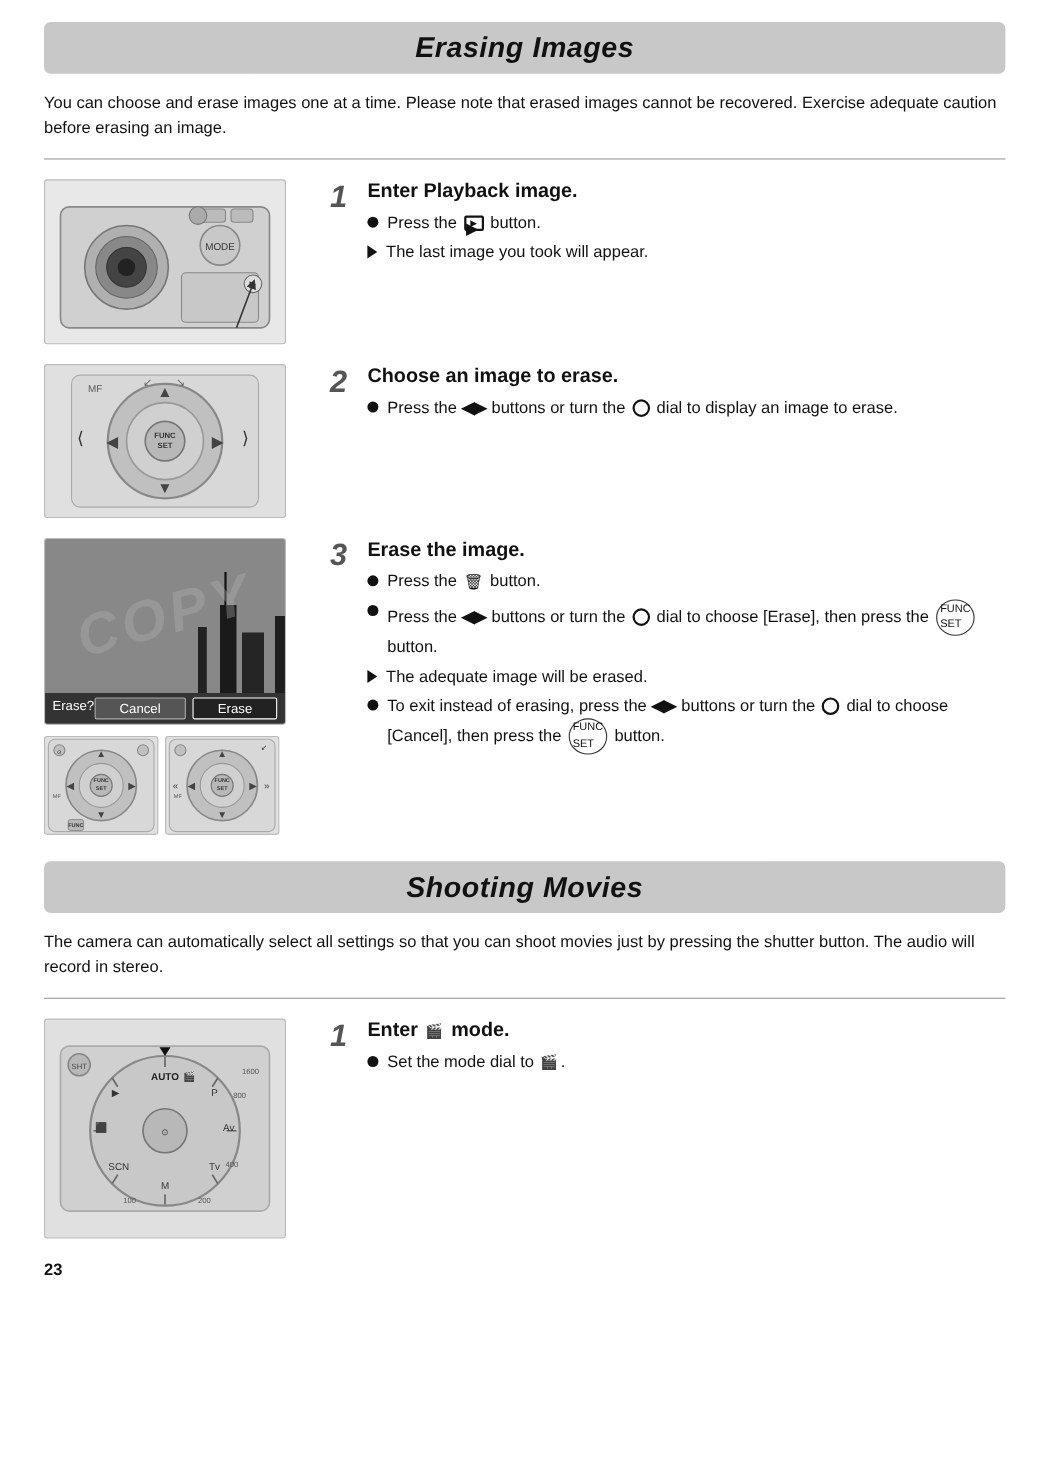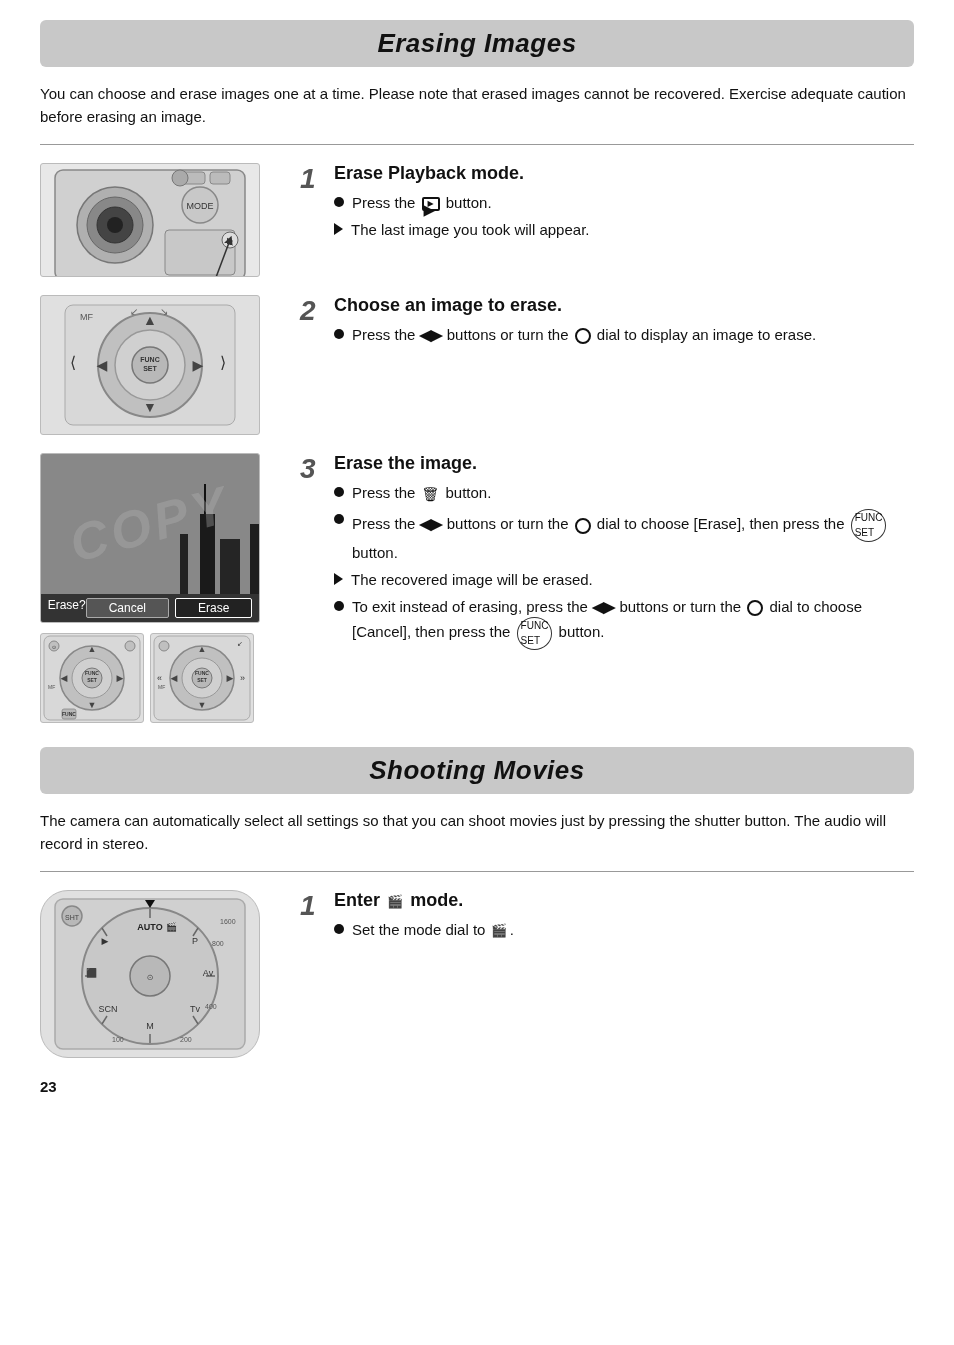--- a/index.html
+++ b/index.html
@@ -56,21 +56,21 @@
 
     .step-image-col {
       width: 240px;
       min-width: 240px;
       margin-right: 20px;
       position: relative;
     }
 
     .step-image {
       width: 220px;
-      height: 114px;
+      height: 150px;
       background: #ddd;
       border: 1px solid #bbb;
       border-radius: 3px;
       overflow: hidden;
       position: relative;
       display: flex;
       align-items: center;
       justify-content: center;
     }
 
@@ -329,21 +329,21 @@
               <marker id="arr" markerWidth="6" markerHeight="6" refX="3" refY="3" orient="auto">
                 <path d="M0,0 L0,6 L6,3 z" fill="#333"></path>
               </marker>
             </defs>
           </svg>
         </div>
       </div>
       <div class="step-content-row">
         <span class="step-number">1</span>
         <div class="step-content">
-          <div class="step-title">Erase Playback mode.</div>
+          <div class="step-title">Enter Playback image.</div>
           <ul class="bullet-list">
             <li>
               <span class="bullet-circle"></span>
               <span>Press the <span class="icon-playback">▶</span> button.</span>
             </li>
             <li>
               <span class="bullet-arrow"></span>
               <span>The last image you took will appear.</span>
             </li>
           </ul>
@@ -477,21 +477,21 @@
             <li>
               <span class="bullet-circle"></span>
               <span>Press the <span class="icon-trash">🗑</span> button.</span>
             </li>
             <li>
               <span class="bullet-circle"></span>
               <span>Press the <strong>◀▶</strong> buttons or turn the <span class="icon-dial"></span> dial to choose [Erase], then press the <span class="icon-func">FUNC<br>SET</span> button.</span>
             </li>
             <li>
               <span class="bullet-arrow"></span>
-              <span>The recovered image will be erased.</span>
+              <span>The adequate image will be erased.</span>
             </li>
             <li>
               <span class="bullet-circle"></span>
               <span>To exit instead of erasing, press the <strong>◀▶</strong> buttons or turn the <span class="icon-dial"></span> dial to choose [Cancel], then press the <span class="icon-func">FUNC<br>SET</span> button.</span>
             </li>
           </ul>
         </div>
       </div>
     </div>
 
@@ -502,21 +502,21 @@
   <div class="section-header">
     <h2>Shooting Movies</h2>
   </div>
 
   <p class="intro-text">The camera can automatically select all settings so that you can shoot movies just by pressing the shutter button. The audio will record in stereo.</p>
 
   <hr class="divider">
 
   <div class="step-row">
     <div class="step-image-col">
-      <div class="step-image" style="width:220px;height:168px;background:#e0e0e0;display:flex;align-items:center;justify-content:center;border-radius:28px;">
+      <div class="step-image" style="width:220px;height:200px;background:#e0e0e0;display:flex;align-items:center;justify-content:center;">
         <svg viewBox="0 0 200 160" width="200" height="160">
 
           <rect x="5" y="5" width="190" height="150" rx="8" fill="#d0d0d0" stroke="#aaa" stroke-width="1.5"></rect>
 
           <circle cx="100" cy="82" r="68" fill="#c8c8c8" stroke="#888" stroke-width="2"></circle>
 
           <g stroke="#666" stroke-width="1.5">
             <line x1="100" y1="15" x2="100" y2="24"></line>
             <line x1="148" y1="34" x2="143" y2="42"></line>
             <line x1="165" y1="82" x2="156" y2="82"></line>

